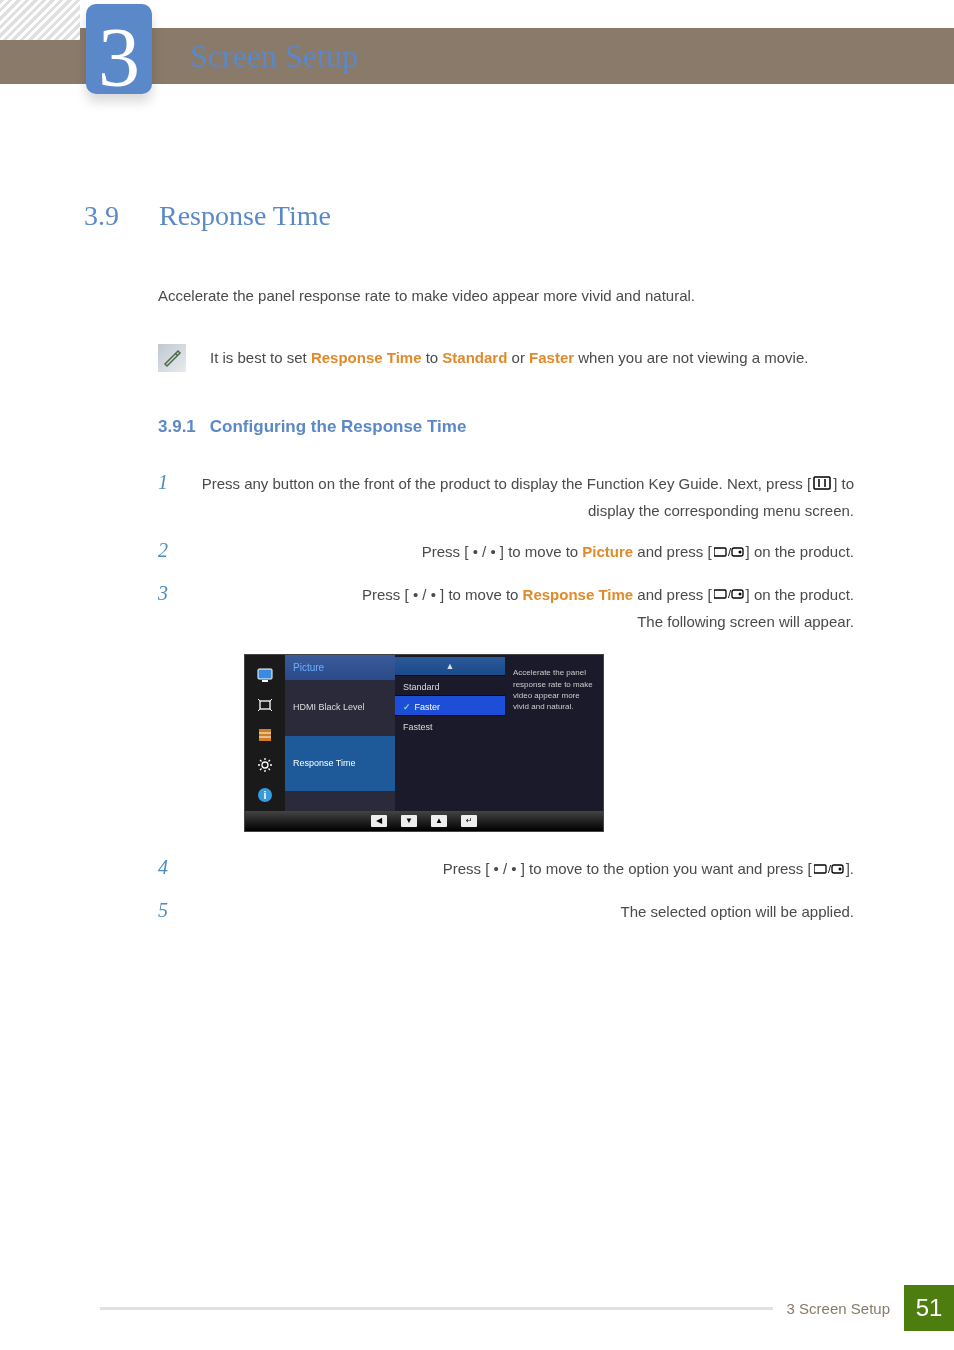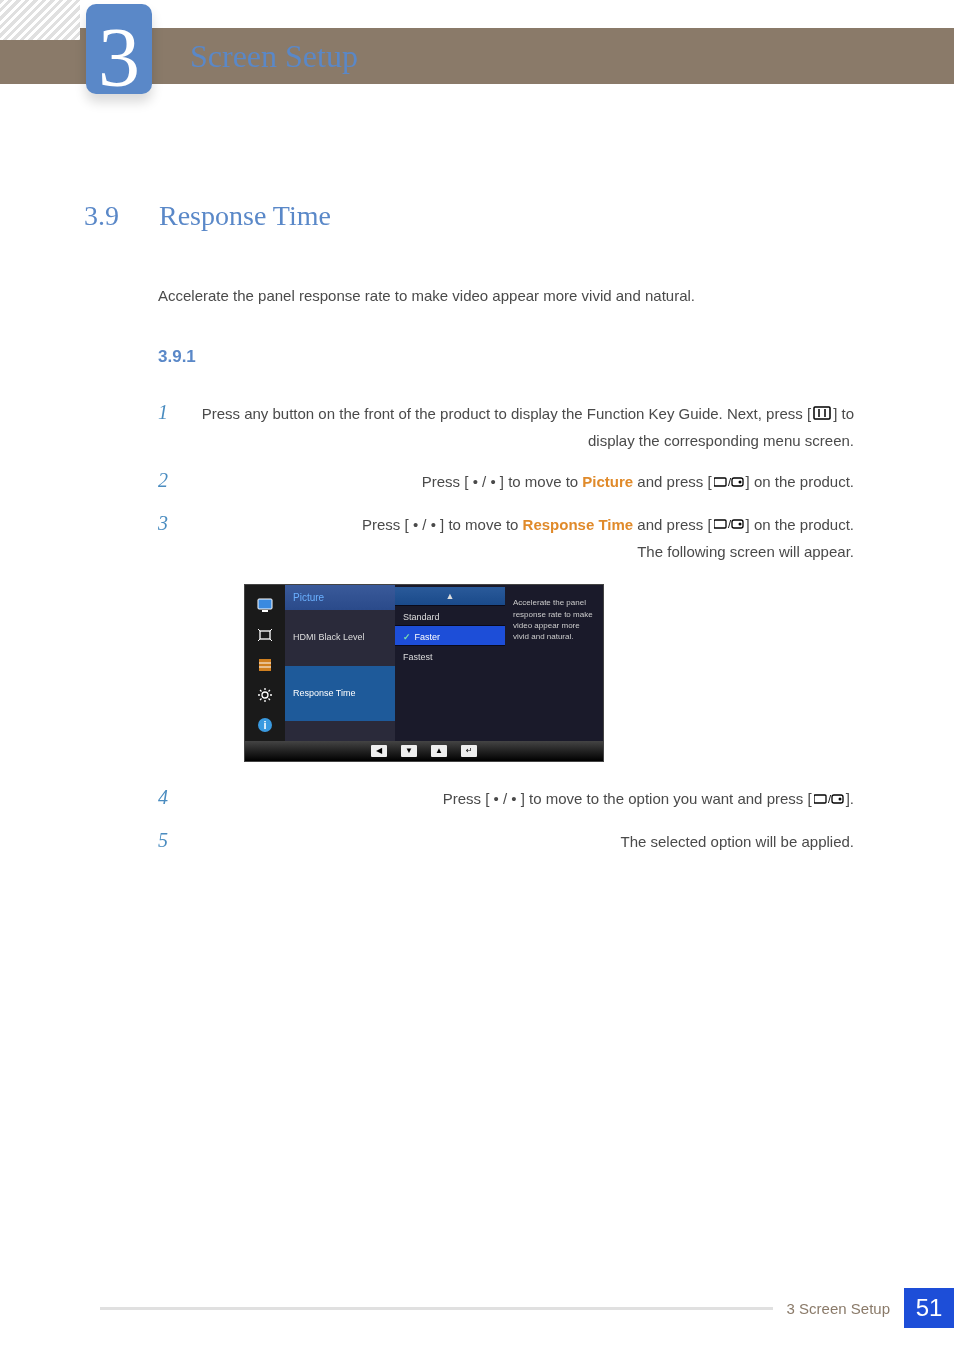--- a/index.html
+++ b/index.html
@@ -49,44 +49,55 @@
   .osd-opt { padding: 4px 8px; height: 20px; line-height: 14px; background: #1a1a2a; border-top: 1px solid #0a0a1a; }
   .osd-opt.sel { background: #1d4ed8; color: #fff; }
   .osd-opt .chk { color: #7be0b0; margin-right: 4px; font-weight: 700; }
   .osd-desc { flex: 1; background: #1a1a2a; font-size: 8px; color: #ccc; padding: 12px 8px; line-height: 1.4; }
   .osd-footer { height: 20px; background: linear-gradient(#444, #000); display: flex; justify-content: center; align-items: center; gap: 14px; }
   .osd-footer span { width: 16px; height: 12px; background: #eee; border-radius: 1px; display:flex; align-items:center; justify-content:center; font-size:8px; color:#000; }
 
   .footer { position: absolute; bottom: 20px; left: 100px; right: 0; height: 44px; display: flex; align-items: center; }
   .footer-line { flex: 1; height: 3px; background: #e0e0e0; }
   .footer-label { color: #8a7a69; font-size: 15px; font-weight: 400; margin: 0 14px; }
-  .footer-page { background: #1d4ed8; color: #fff; font-size: 24px; font-weight: 400; width: 50px; height: 40px; display: flex; align-items: center; justify-content: center; }
+  .footer-page { background: #4d7c0f; color: #fff; font-size: 24px; font-weight: 400; width: 50px; height: 46px; display: flex; align-items: center; justify-content: center; }
 </style>
 </head>
 <body>
 
 <div class="top-stripes"></div>
 <div class="top-bar"></div>
 <div class="chapter-badge">
   <span class="chapter-num">3</span>
 </div>
 <div class="chapter-title">Screen Setup</div>
 
 <div class="content">
 
   <div class="section-heading">
     <span class="section-num">3.9</span>
     <span class="section-title">Response Time</span>
   </div>
 
   <p class="intro">Accelerate the panel response rate to make video appear more vivid and natural.</p>
 
+  <div class="note-row">
+    <div class="note-icon">
+      <svg width="20" height="20" viewBox="0 0 20 20">
+          <path d="M3 16 L16 3 L18 5 L5 18 Z M14 6 L16 8" stroke="#4a6a4a" stroke-width="1.5" fill="none"></path>
+        </svg>
+    </div>
+    <p class="note-text">
+      <span>It is best to set </span><span class="hl">Response Time</span><span> to </span><span class="hl">Standard</span><span> or </span><span class="hl">Faster</span><span> when you are not viewing a movie.</span>
+    </p>
+  </div>
 
   <div class="subsection-heading">
     <span class="subsection-num">3.9.1</span>
+    <span class="subsection-title">Configuring the Response Time</span>
   </div>
 
   <div class="step">
     <span class="step-num">1</span>
     <span class="step-text">
       <span>Press any button on the front of the product to display the Function Key Guide. Next, press [</span><span class="inline-icon"><svg width="18" height="14" viewBox="0 0 18 14">
             <rect x="1" y="1" width="16" height="12" rx="1" fill="none" stroke="#000" stroke-width="1.5"></rect>
             <line x1="6" y1="3" x2="6" y2="11" stroke="#000" stroke-width="1.5"></line>
             <line x1="12" y1="3" x2="12" y2="11" stroke="#000" stroke-width="1.5"></line>
           </svg></span><span>] to display the corresponding menu screen.</span>

